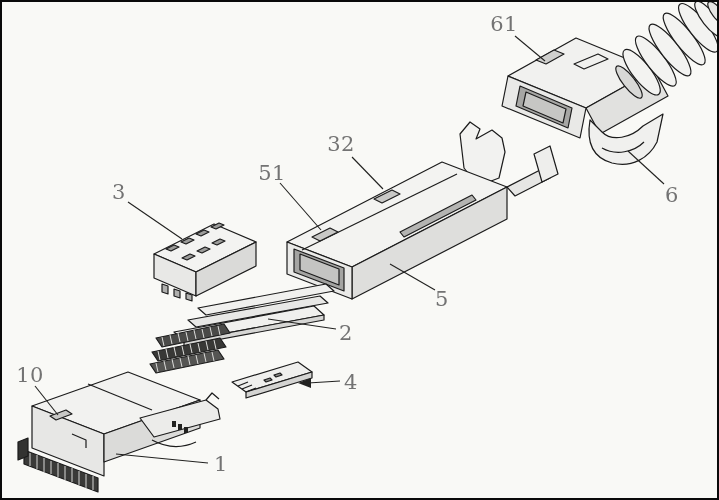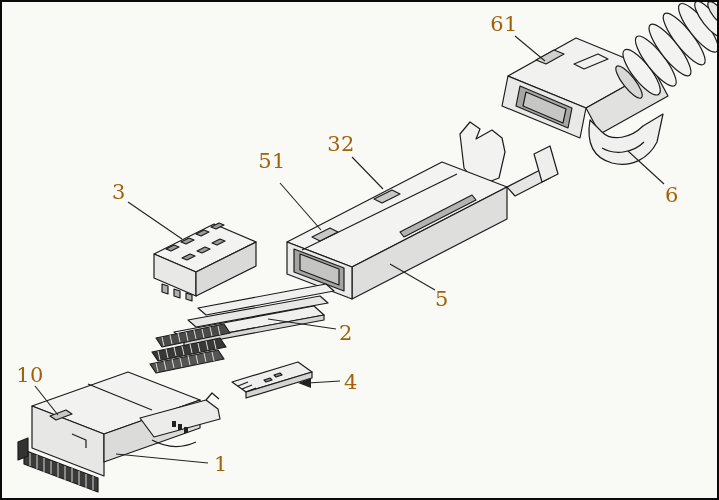--- a/index.html
+++ b/index.html
@@ -10,21 +10,21 @@
     border:2px solid #0a0a0a;
     box-sizing:border-box;
     overflow:hidden;
   }
   .figure svg{position:absolute;left:0;top:0;overflow:hidden;}
   .part-label{
     position:absolute;
     transform:translate(-50%,-50%);
     font-size:21px;
     font-weight:500;
-    color:#a16207;
+    color:#737373;
     letter-spacing:0.5px;
     user-select:none;
     white-space:nowrap;
   }
   polygon,path,ellipse,line,polyline{vector-effect:non-scaling-stroke;}
 </style>
 </head>
 <body>
 
 <div class="figure">
@@ -197,17 +197,17 @@
     </g>
   </svg>
 
   <div class="part-label" style="left:219px;top:462px;">1</div>
   <div class="part-label" style="left:344px;top:331px;">2</div>
   <div class="part-label" style="left:117px;top:190px;">3</div>
   <div class="part-label" style="left:349px;top:380px;">4</div>
   <div class="part-label" style="left:440px;top:297px;">5</div>
   <div class="part-label" style="left:670px;top:193px;">6</div>
   <div class="part-label" style="left:28px; top:373px;">10</div>
-  <div class="part-label" style="left:270px;top:159px;">51</div>
+  <div class="part-label" style="left:270px;top:171px;">51</div>
   <div class="part-label" style="left:339px;top:142px;">32</div>
   <div class="part-label" style="left:502px;top:22px;">61</div>
 
 </div>
 
 </body></html>

